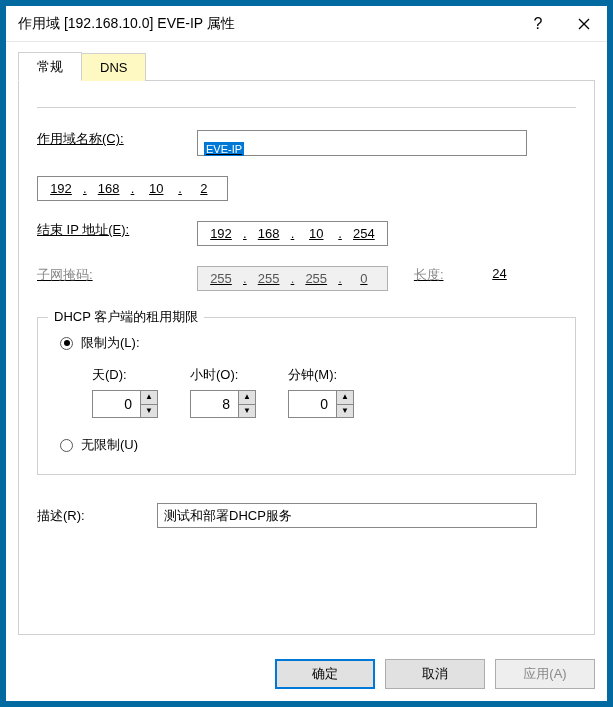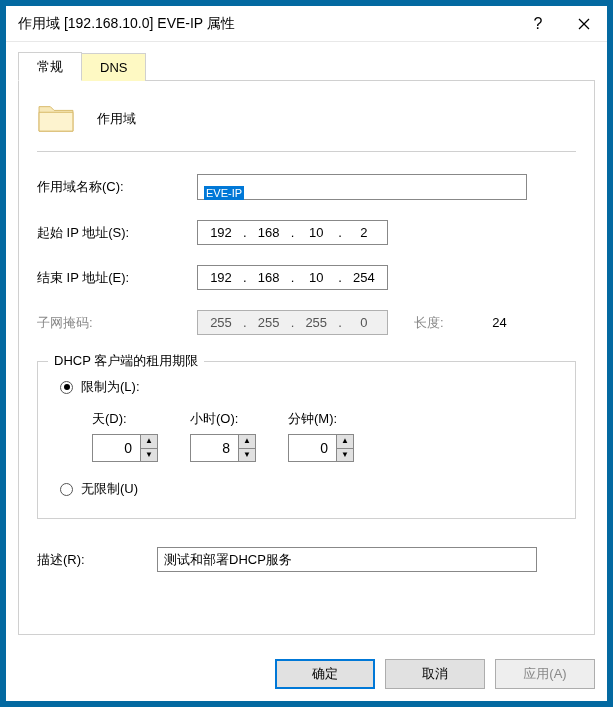--- a/index.html
+++ b/index.html
@@ -57,21 +57,21 @@
     margin-bottom: 8px;
   }
   .folder-icon svg { width: 38px; height: 32px; }
   .header-label { font-size: 13px; }
 
   .divider {
     height: 1px; background: #d0d0d0; margin: 6px 0 22px 0;
   }
 
   .form-row {
-    display: flex; align-items: center; margin-bottom: 20px;
+    display: flex; align-items: flex-start; margin-bottom: 20px; text-decoration: underline;
   }
   .form-label { width: 160px; font-size: 13px; color: #000; }
   .form-label.disabled { color: #888; }
 
   .text-input {
     height: 25px; border: 1px solid #888; padding: 12px 6px;
     font-size: 11px; background: #fff;
   }
   .text-input.wide { width: 330px; }
   .text-input.selected {
@@ -179,41 +179,31 @@
 
   <div class="content">
 
     <div class="tabs">
       <div class="tab active">常规</div>
       <div class="tab">DNS</div>
     </div>
 
     <div class="tab-panel">
 
-      <div class="header-row">
-        <span class="folder-icon">
-          <svg viewBox="0 0 40 34">
-            <path d="M2 6 h12 l4 4 h20 v22 h-36 z" fill="#f7e8b8" stroke="#d6b865" stroke-width="1"></path>
-            <path d="M2 12 h36 v20 h-36 z" fill="#fdf3cf" stroke="#d6b865" stroke-width="1"></path>
-          </svg>
-        </span>
-        <span class="header-label">作用域</span>
-      </div>
 
       <div class="divider"></div>
 
       <div class="form-row">
         <span class="form-label">作用域名称(C):</span>
         <div class="text-input wide selected">
           <span>EVE-IP</span>
         </div>
       </div>
 
       <div class="form-row">
-        <span class="form-label">起始 IP 地址(S):</span>
         <div class="ip-input">
           <input class="octet" value="192" style="">
             <span class="dot">.</span>
           <input class="octet" value="168" style="">
             <span class="dot">.</span>
           <input class="octet" value="10" style="">
             <span class="dot">.</span>
           <input class="octet" value="2" style="">
         </div>
       </div>

